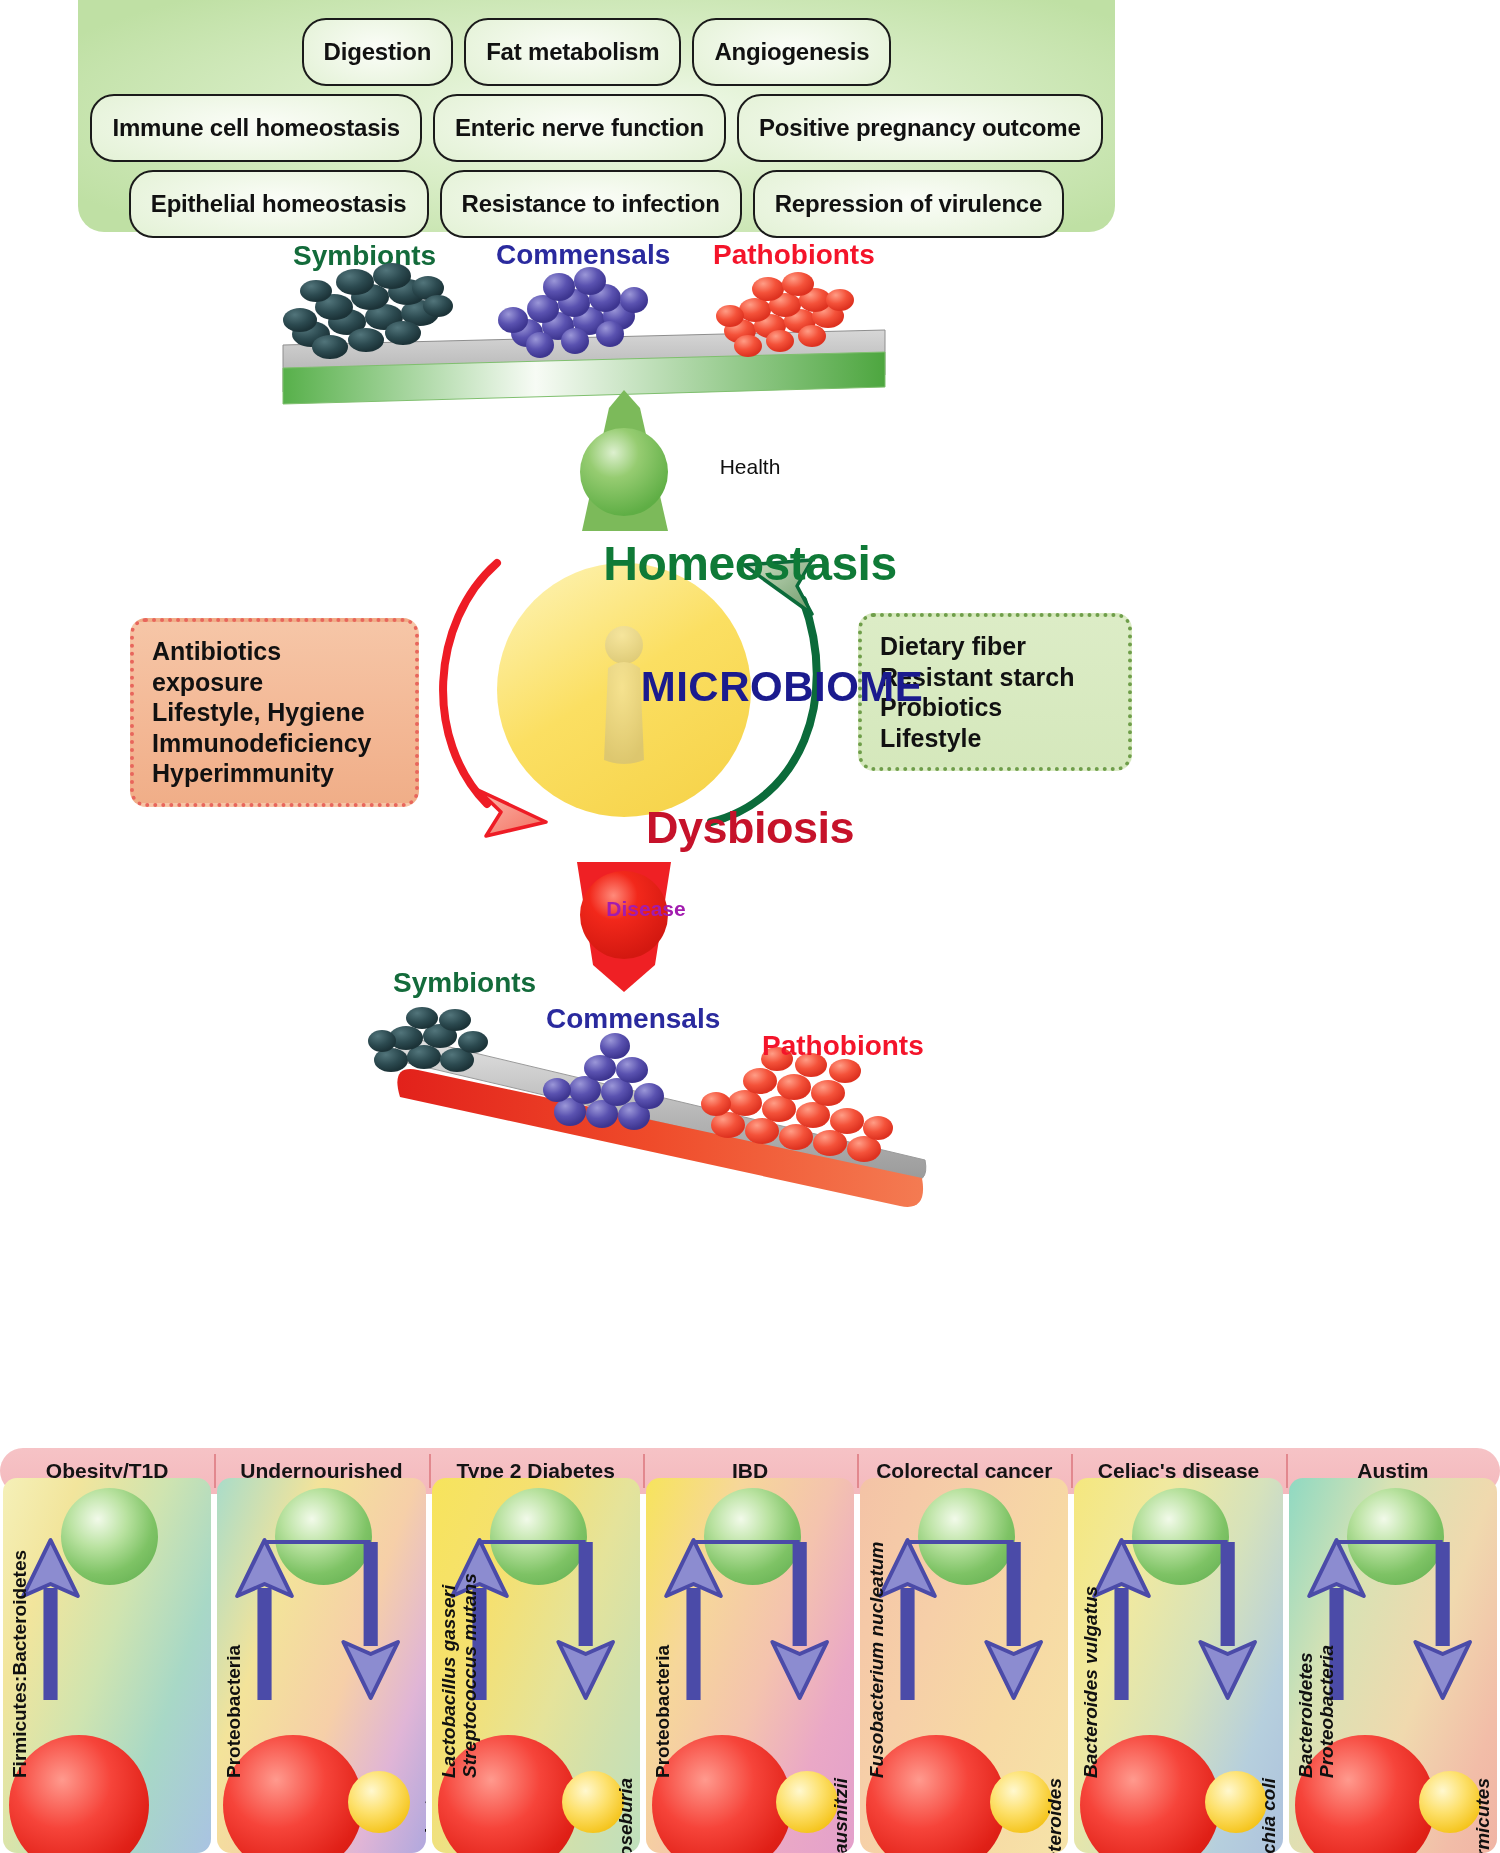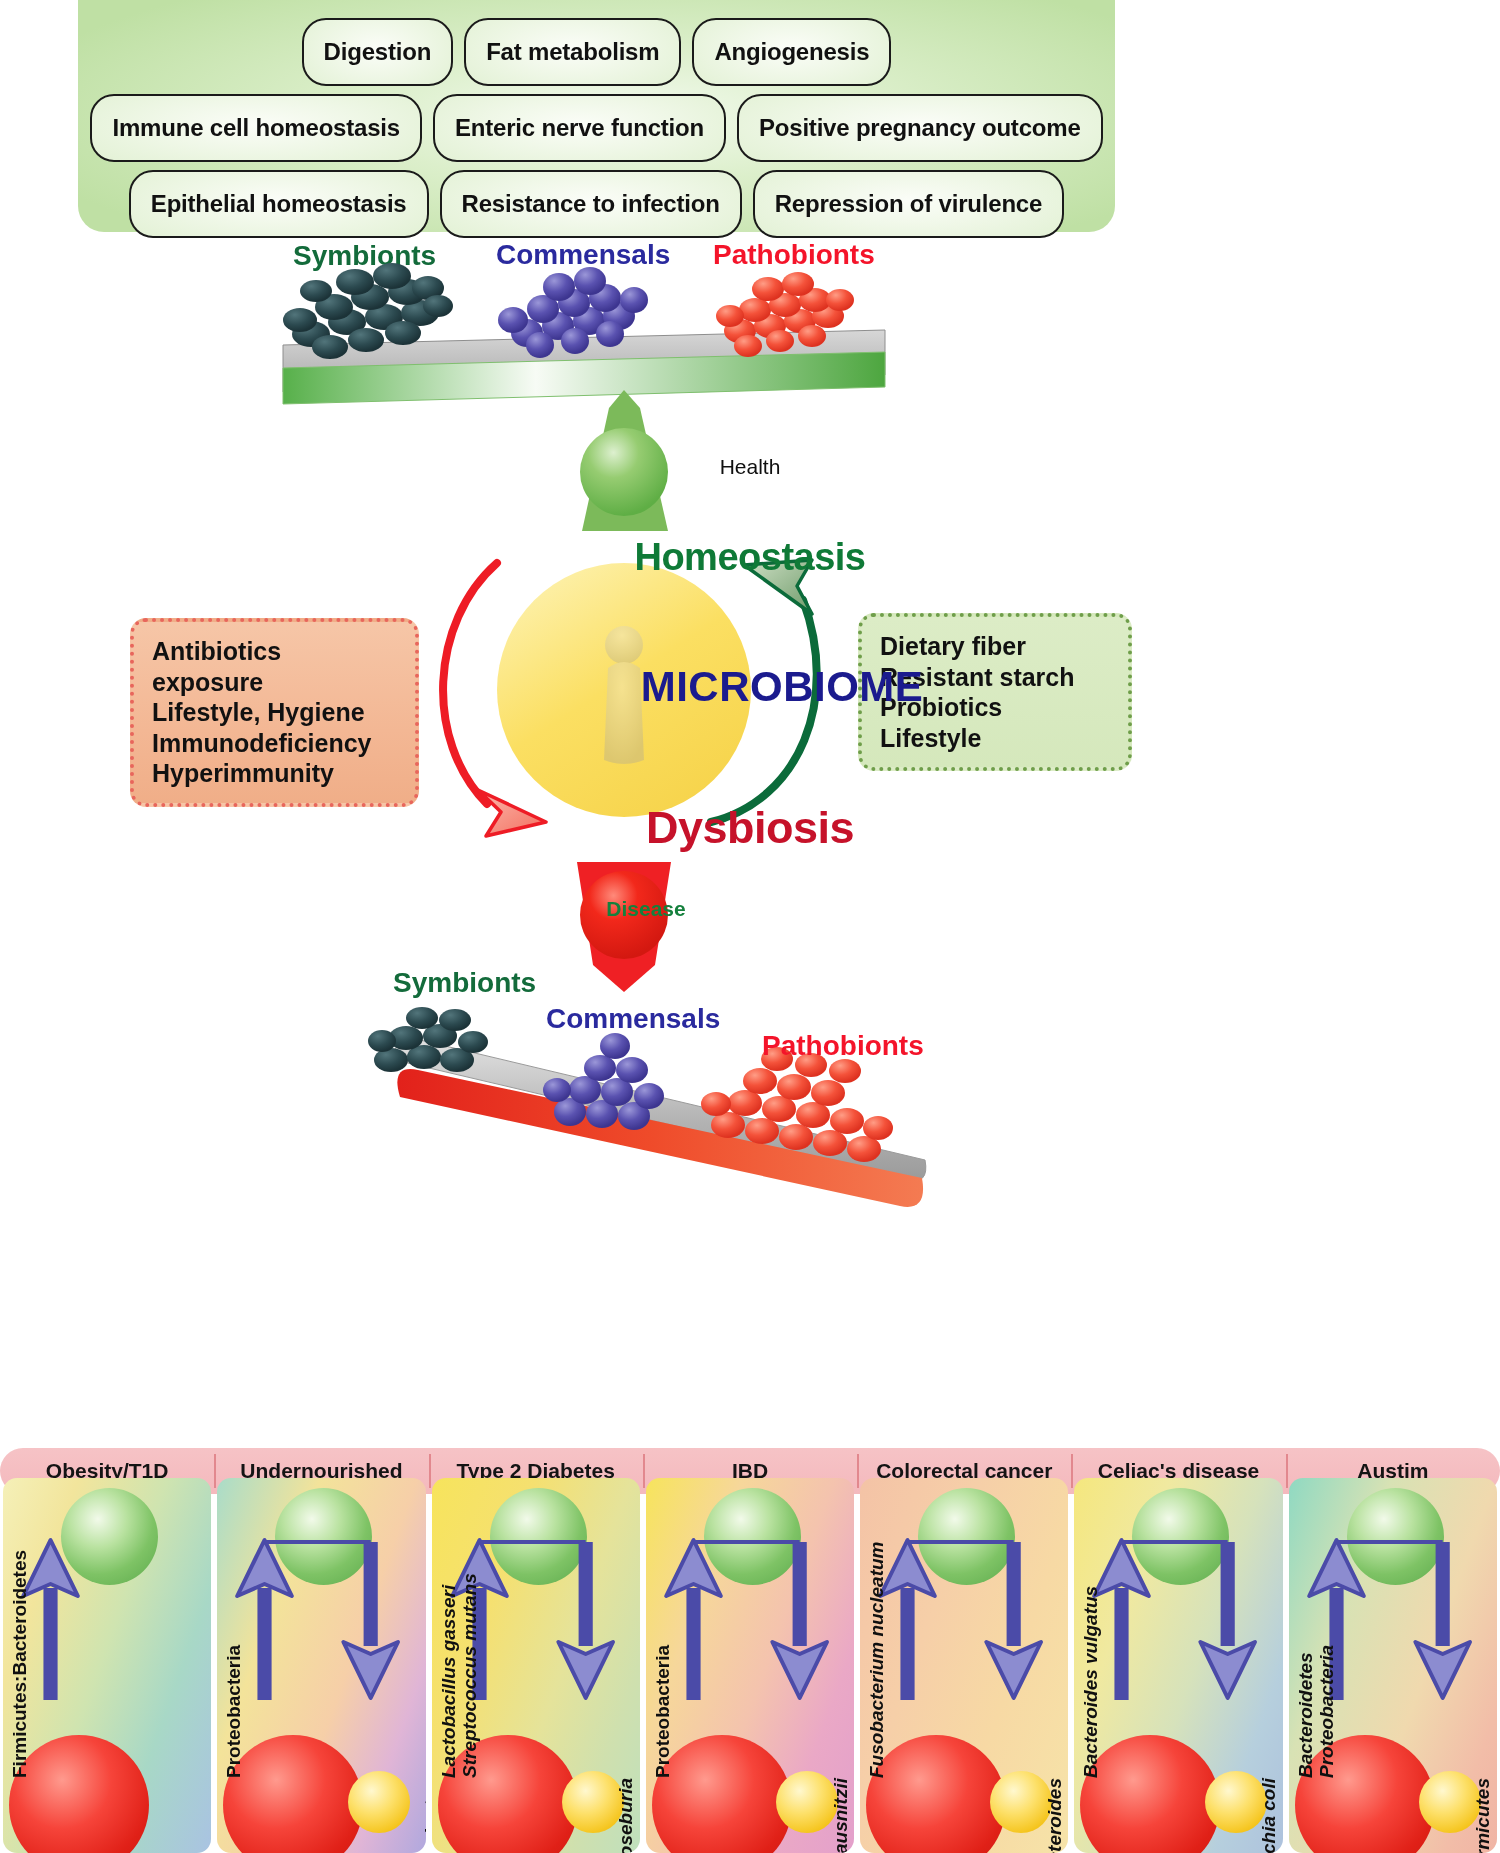--- a/index.html
+++ b/index.html
@@ -25,33 +25,33 @@
   }
   .row1{top:18px;} .row2{top:94px;} .row3{top:170px;}
 
   
   .bar-label{position:absolute;font-weight:bold;font-size:28px;white-space:nowrap;}
   .lbl-sym{color:#136b3b;} .lbl-com{color:#2a2a9e;} .lbl-pat{color:#f4142a;}
 
   
   .homeostasis{
     position:absolute;left:0;top:536px;width:1500px;text-align:center;
-    font-size:38px;font-weight:bold;color:#0f7a37;letter-spacing:-.5px;
+    font-size:48px;font-weight:bold;color:#0f7a37;letter-spacing:-.5px;
   }
   .dysbiosis{
     position:absolute;left:0;top:802px;width:1500px;text-align:center;
     font-size:45px;font-weight:bold;color:#c6122a;letter-spacing:-.5px;
   }
   .health-word{
     position:absolute;left:0;top:455px;width:1500px;text-align:center;
     font-size:21px;font-weight:normal;color:#101010;z-index:6;
   }
   .disease-word{
     position:absolute;left:0;top:897px;width:1292px;text-align:center;
-    font-size:21px;font-weight:bold;color:#15803d;z-index:6;
+    font-size:21px;font-weight:bold;color:#a21caf;z-index:6;
   }
   .microbiome-word{
     position:absolute;left:0;top:663px;width:1500px;text-align:center;
     font-size:42px;font-weight:bold;color:#1b1b8e;letter-spacing:.5px;z-index:5;margin-left:32px;
   }
 
   
   .factor-box{
     position:absolute;border-radius:16px;padding:14px 18px;
     font-weight:bold;font-size:25px;line-height:1.22;color:#111;

